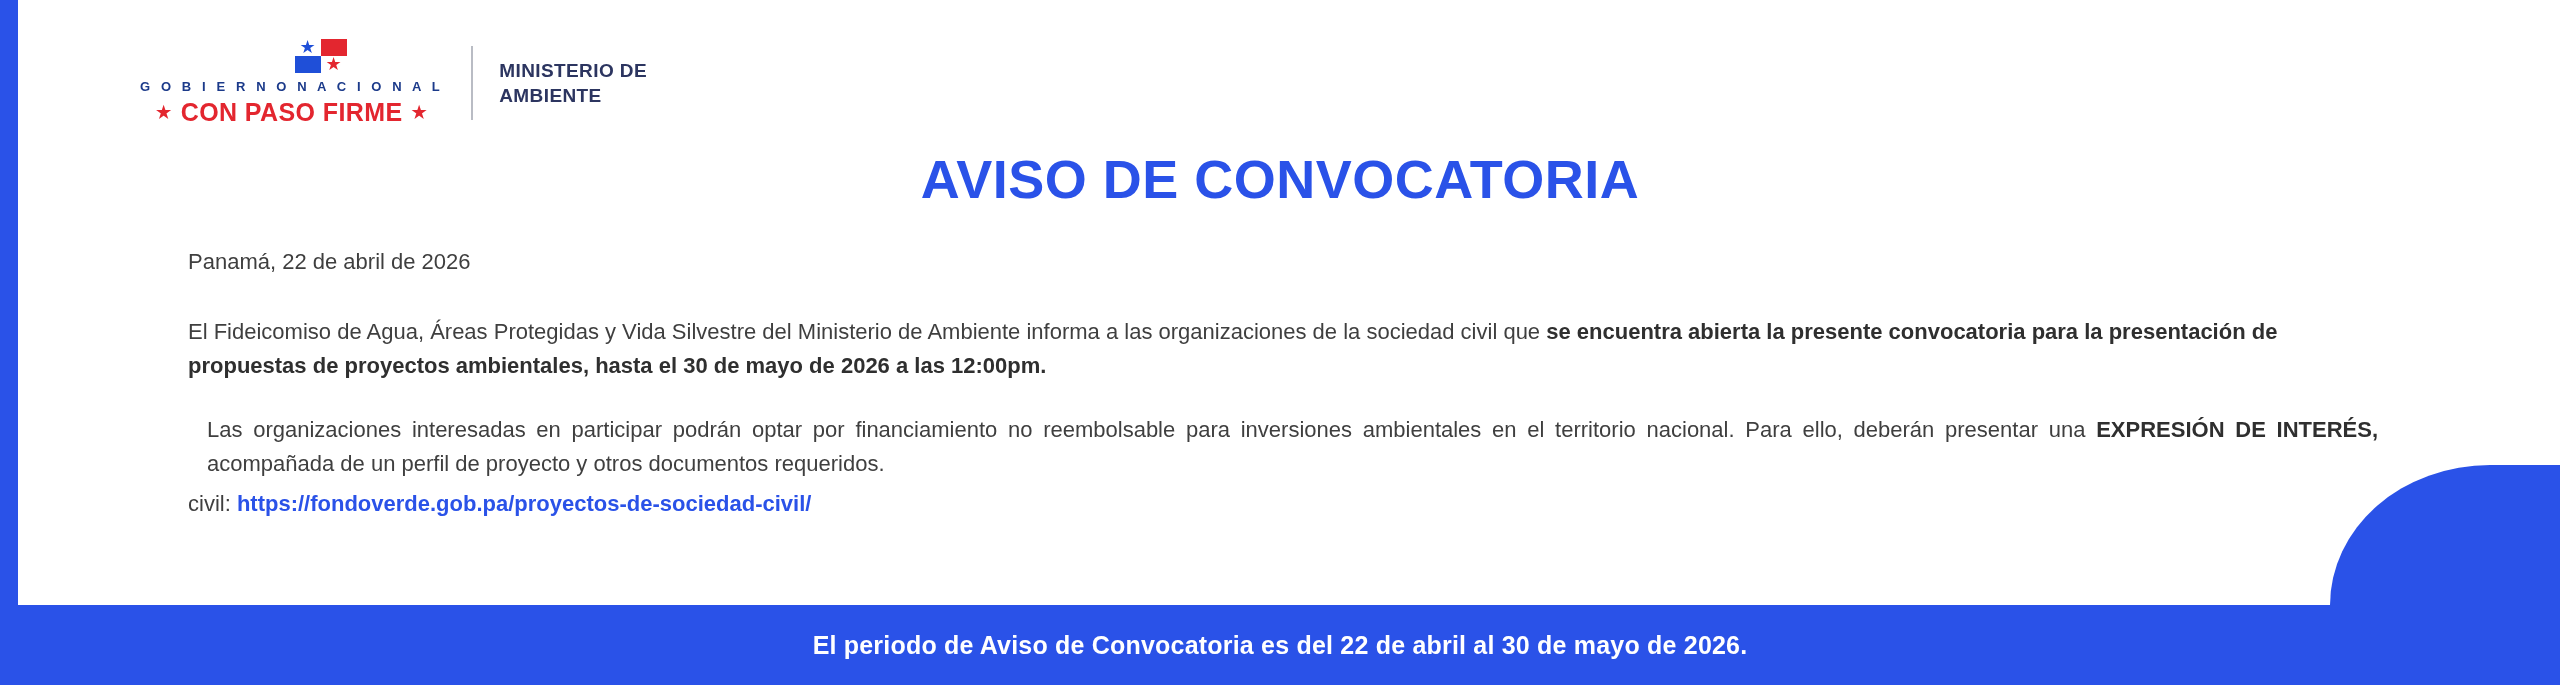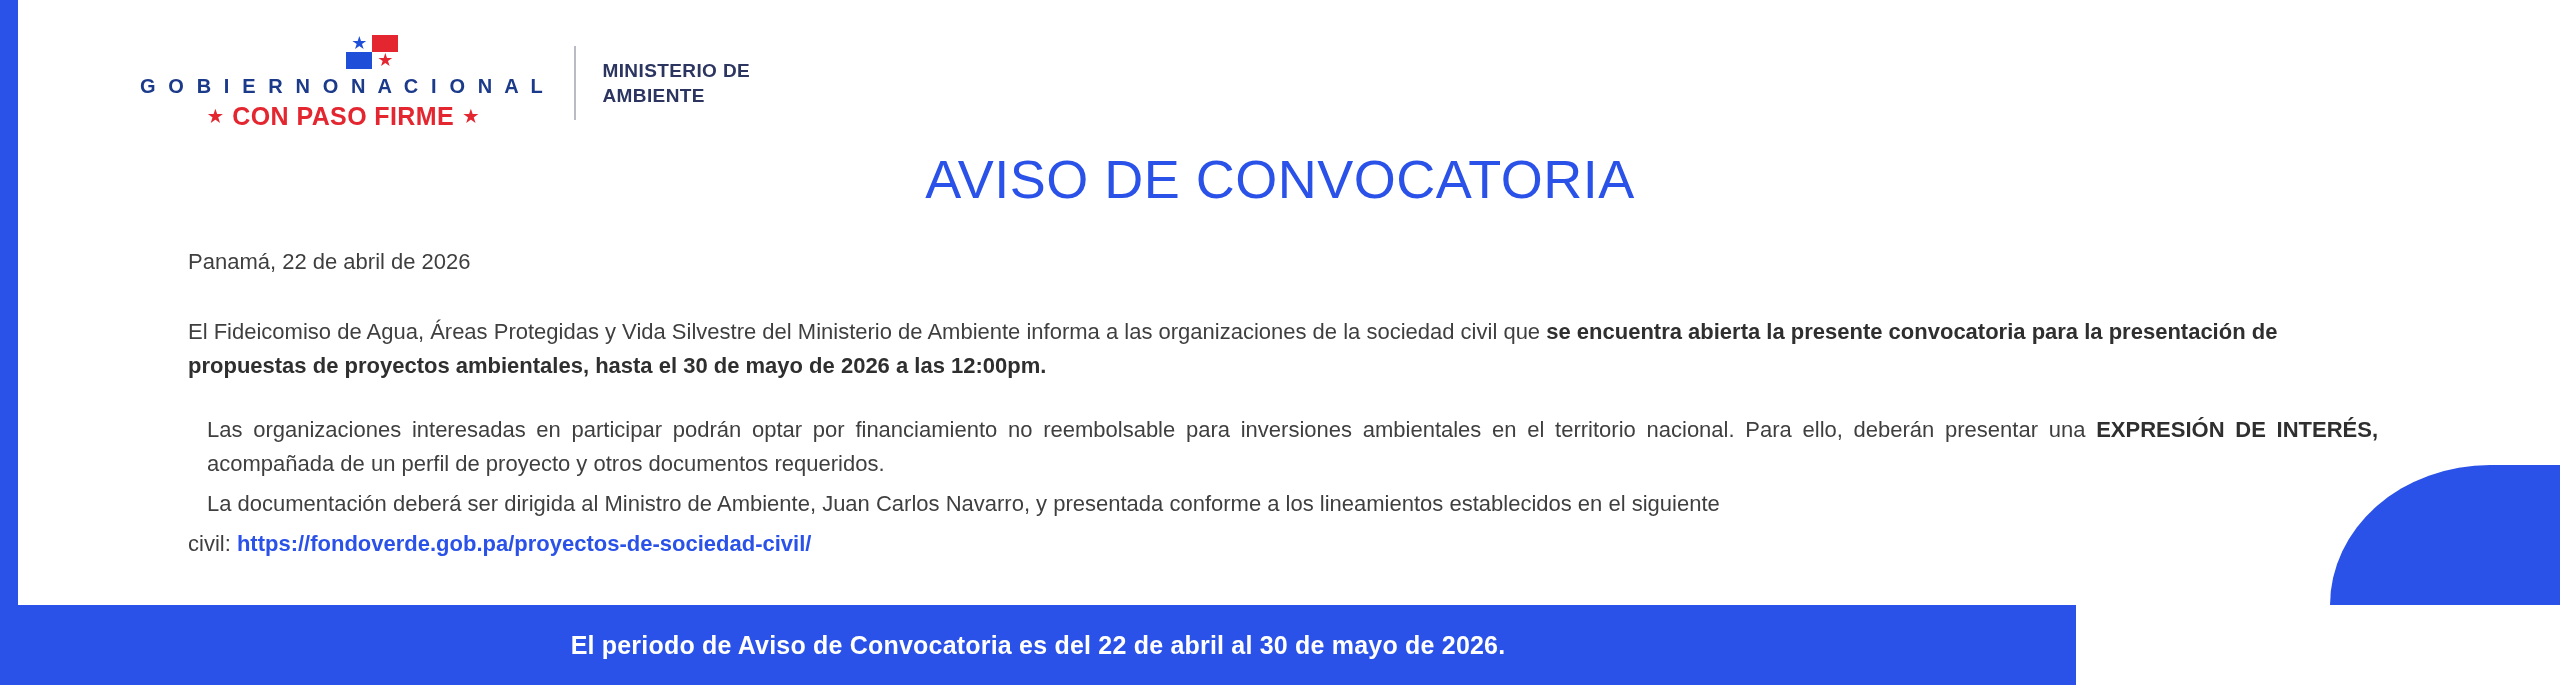--- a/index.html
+++ b/index.html
@@ -34,21 +34,21 @@
     bottom: 80px;
     width: 230px;
     height: 140px;
     background: #2a52e8;
     border-top-left-radius: 160px 140px;
   }
   .footer-bar {
     position: absolute;
     left: 0;
     bottom: 0;
-    width: 2076px;
+    width: 2560px;
     height: 80px;
     background: #2a52e8;
     display: flex;
     align-items: center;
     justify-content: center;
   }
   .footer-text {
     color: #ffffff;
     font-size: 25px;
     font-weight: bold;
@@ -94,21 +94,21 @@
     text-align: center;
   }
   .fq.star-red {
     background: #ffffff;
     color: #e3262f;
     font-size: 18px;
     line-height: 17px;
     text-align: center;
   }
   .gob-line1 {
-    font-size: 20px;
+    font-size: 13px;
     letter-spacing: 3.6px;
     color: #1b3a8a;
     font-weight: bold;
     margin-bottom: 4px;
   }
   .gob-line2 {
     font-size: 25px;
     letter-spacing: 0.4px;
     color: #e3262f;
     font-weight: bold;
@@ -136,21 +136,21 @@
 
   
   .title {
     position: absolute;
     left: 0;
     right: 0;
     top: 148px;
     text-align: center;
     color: #2a52e8;
     font-size: 54px;
-    font-weight: normal;
+    font-weight: bold;
     letter-spacing: 0.5px;
   }
 
   
   .content {
     position: absolute;
     left: 188px;
     top: 245px;
     width: 2190px;
     font-size: 22px;
@@ -214,21 +214,20 @@
     <div class="date-line">Panamá, 22 de abril de 2026</div>
 
     <div class="para">
       <span>El Fideicomiso de Agua, Áreas Protegidas y Vida Silvestre del Ministerio de Ambiente informa a las organizaciones de la sociedad civil que </span><b>se encuentra abierta la presente convocatoria para la presentación de propuestas de proyectos ambientales, hasta el 30 de mayo de 2026 a las 12:00pm.</b>
     </div>
 
     <div class="para justify tight">
       <span>Las organizaciones interesadas en participar podrán optar por financiamiento no reembolsable para inversiones ambientales en el territorio nacional. Para ello, deberán presentar una </span><b>EXPRESIÓN DE INTERÉS,</b><span> acompañada de un perfil de proyecto y otros documentos requeridos.</span>
     </div>
 
-    <div class="para justify tight">La documentación deberá ser dirigida al Ministro de Ambiente, Juan Carlos Navarro, y presentada conforme a los lineamientos establecidos en el siguiente</div>
 
     <div class="para">
       <span>civil: </span><a class="link" href="#">https://fondoverde.gob.pa/proyectos-de-sociedad-civil/</a>
     </div>
 
   </div>
 
   <div class="footer-bar">
     <div class="footer-text">El periodo de Aviso de Convocatoria es del 22 de abril al 30 de mayo de 2026.</div>
   </div>

